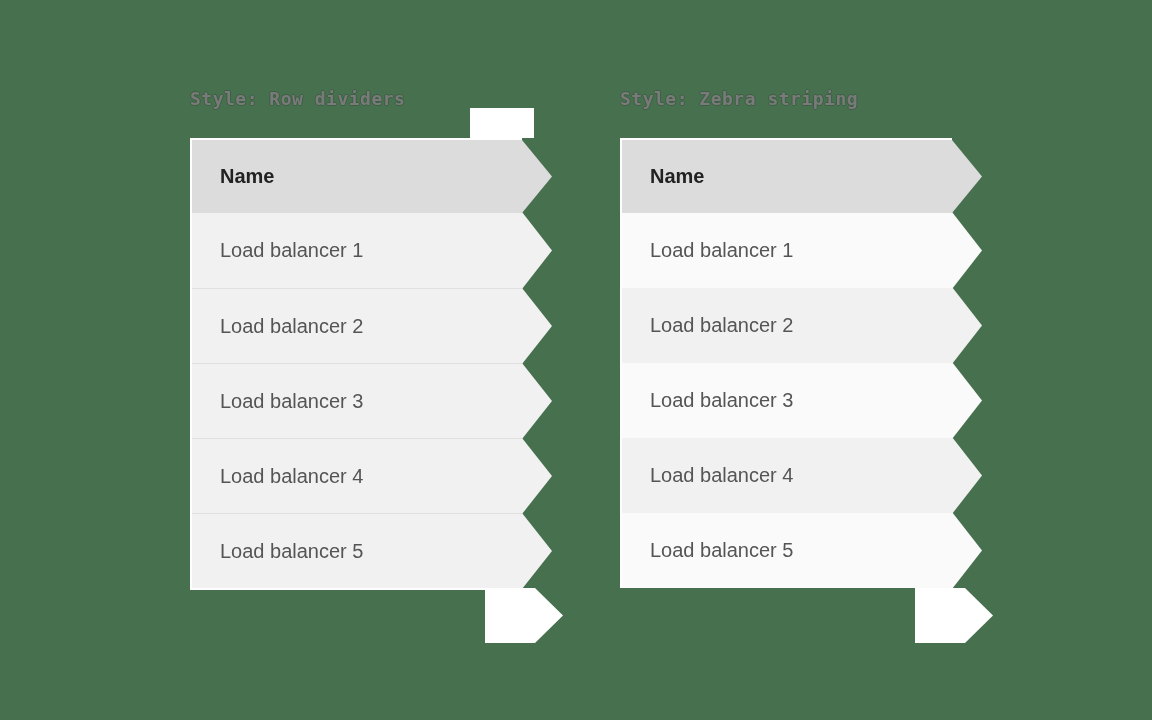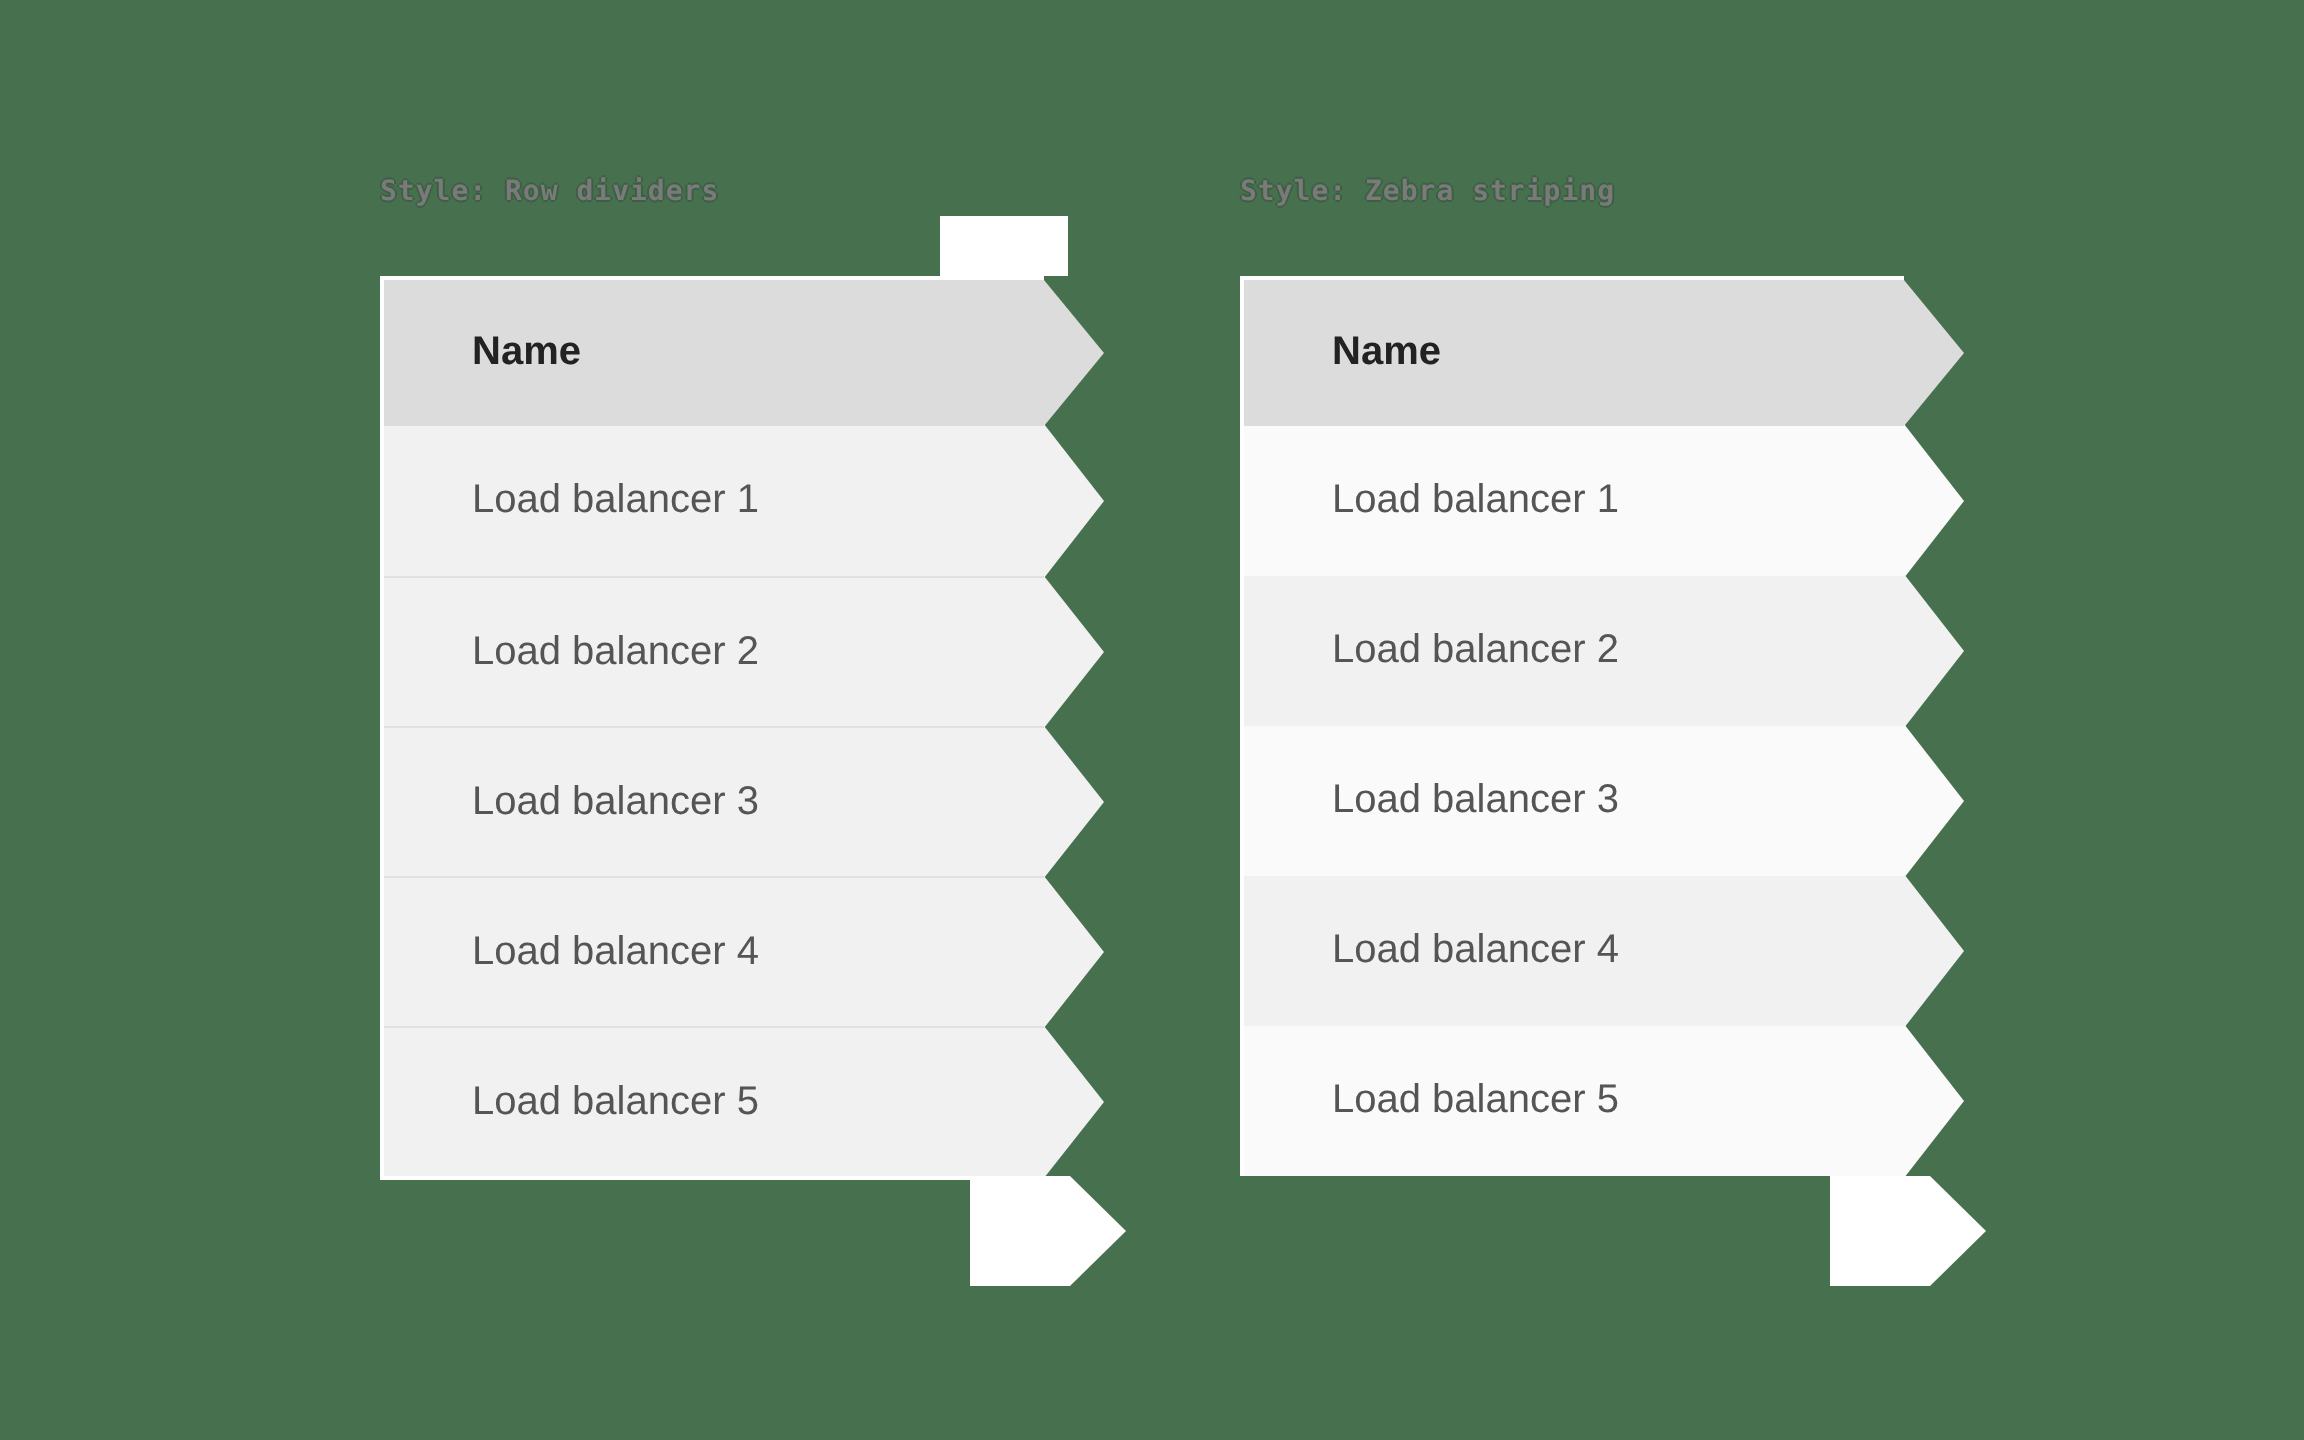--- a/index.html
+++ b/index.html
@@ -28,21 +28,21 @@
   }
   .panel-row-dividers { left: 190px; }
   .panel-zebra        { left: 620px; }
 
   .panel-caption {
     position: absolute;
     top: 88px;
     left: 0;
     white-space: pre;
     font-family: "DejaVu Sans Mono", "Liberation Mono", monospace;
-    font-size: 14px;
+    font-size: 18px;
     font-weight: bold;
     letter-spacing: 0.5px;
     color: #7a7a7a;
     text-shadow:
        1px  0   0 #3d6044,
       -1px  0   0 #3d6044,
        0    1px 0 #3d6044,
        0   -1px 0 #3d6044;
   }
 
@@ -59,21 +59,21 @@
   .table-rowgroup {
     position: relative;
   }
 
   .trow {
     position: relative;
     height: 75px;
     box-sizing: border-box;
     display: flex;
     align-items: center;
-    padding-left: 44px;
+    padding-left: 28px;
     font-size: 20px;
     color: #555555;
   }
 
   .trow.header {
     background: #dcdcdc;
     color: #222222;
     font-weight: bold;
     border-top: 2px solid #ffffff;
   }

